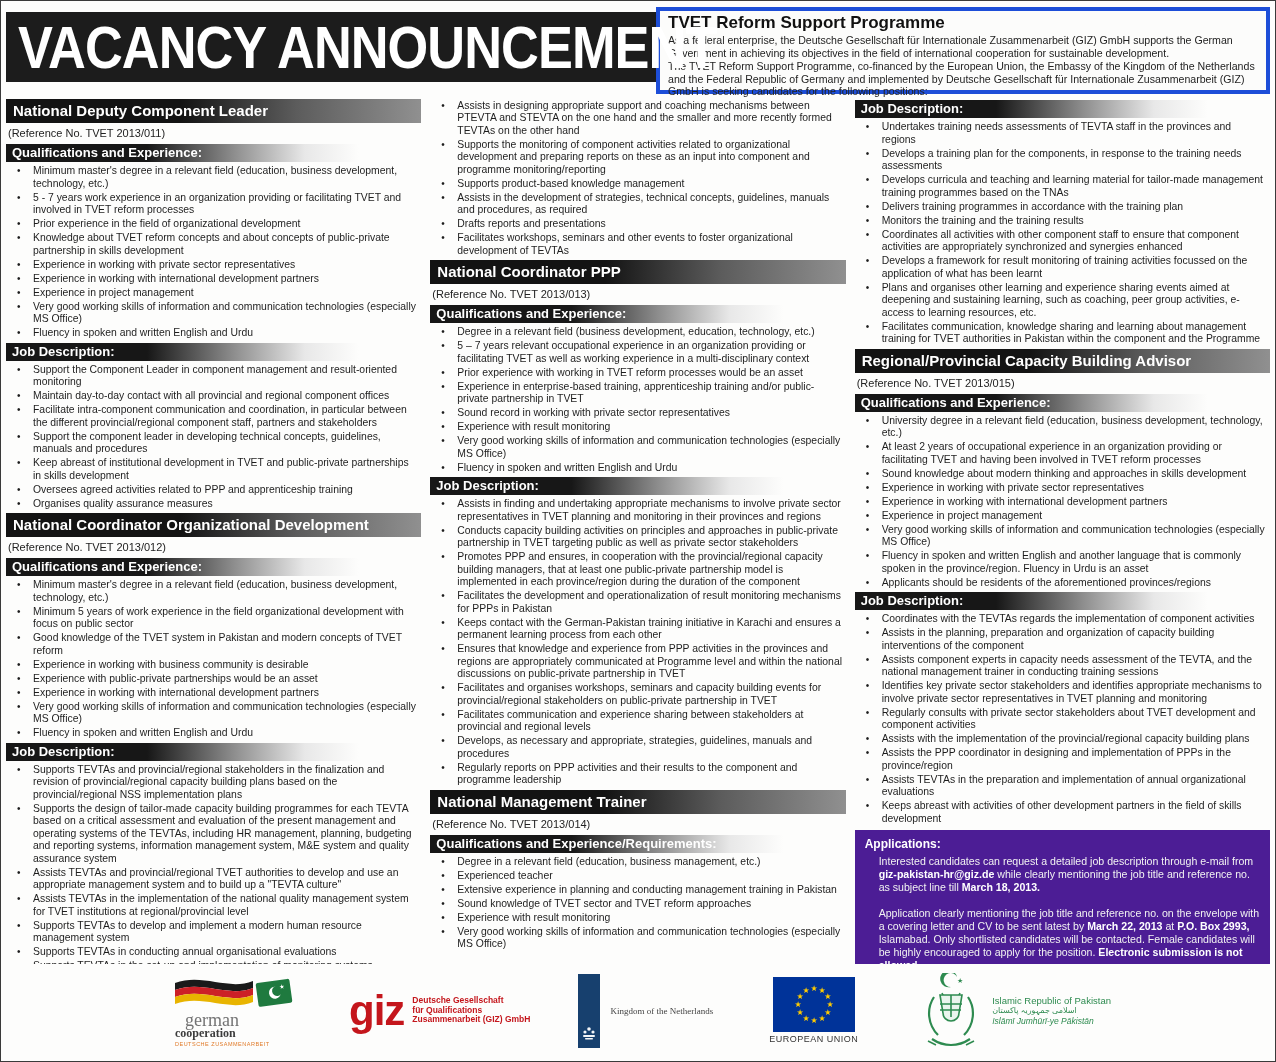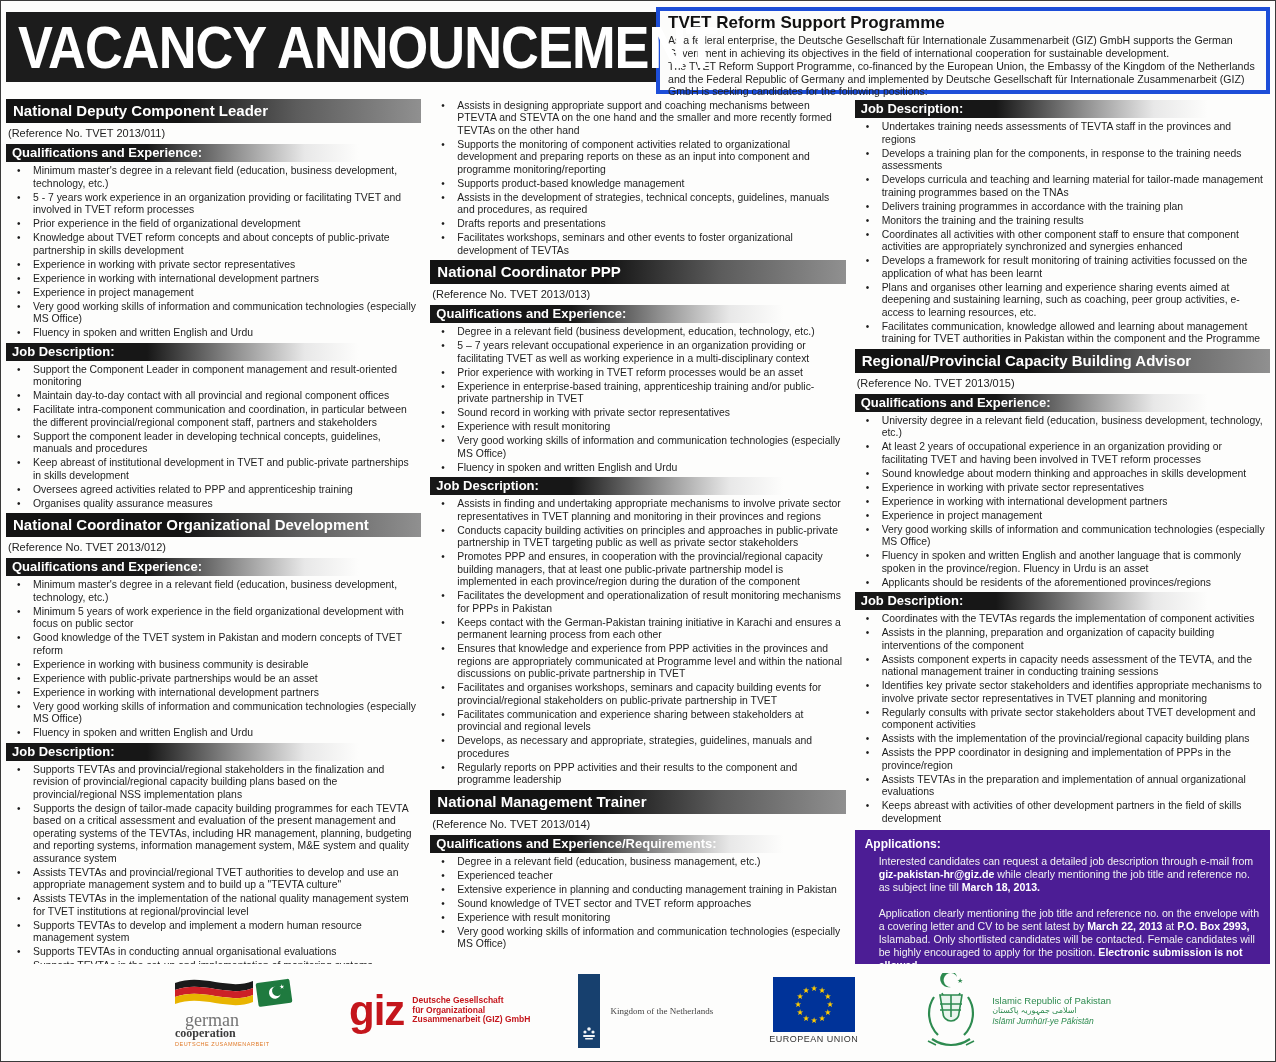--- a/index.html
+++ b/index.html
@@ -192,21 +192,21 @@
         <div class="sub-bar">Job Description:</div>
         <ul class="bullets">
           <li>Undertakes training needs assessments of TEVTA staff in the provinces and regions</li>
           <li>Develops a training plan for the components, in response to the training needs assessments</li>
           <li>Develops curricula and teaching and learning material for tailor-made management training programmes based on the TNAs</li>
           <li>Delivers training programmes in accordance with the training plan</li>
           <li>Monitors the training and the training results</li>
           <li>Coordinates all activities with other component staff to ensure that component activities are appropriately synchronized and synergies enhanced</li>
           <li>Develops a framework for result monitoring of training activities focussed on the application of what has been learnt</li>
           <li>Plans and organises other learning and experience sharing events aimed at deepening and sustaining learning, such as coaching, peer group activities, e-access to learning resources, etc.</li>
-          <li>Facilitates communication, knowledge allowed and learning about management training for TVET authorities in Pakistan within the component and the Programme</li>
+          <li>Facilitates communication, knowledge sharing and learning about management training for TVET authorities in Pakistan within the component and the Programme</li>
         </ul>
         <div class="sec-title">Regional/Provincial Capacity Building Advisor</div>
         <div class="ref">(Reference No. TVET 2013/015)</div>
         <div class="sub-bar">Qualifications and Experience:</div>
         <ul class="bullets">
           <li>University degree in a relevant field (education, business development, technology, etc.)</li>
           <li>At least 2 years of occupational experience in an organization providing or facilitating TVET and having been involved in TVET reform processes</li>
           <li>Sound knowledge about modern thinking and approaches in skills development</li>
           <li>Experience in working with private sector representatives</li>
           <li>Experience in working with international development partners</li>
@@ -251,21 +251,21 @@
       </svg>
       <div class="gc-text1">german</div>
       <div class="gc-text2">cooperation</div>
       <div class="gc-text3">DEUTSCHE ZUSAMMENARBEIT</div>
     </div>
 
     <div class="logo lg-giz">
       <div class="giz-word">giz</div>
       <div class="giz-desc">
         <div>Deutsche Gesellschaft</div>
-        <div>für Organizational</div>
+        <div>für Qualifications</div>
         <div>Zusammenarbeit (GIZ) GmbH</div>
       </div>
     </div>
 
     <div class="logo lg-nl">
       <div class="nl-bar">
         <svg width="22" height="74" viewBox="0 0 22 74">
           <g fill="#fff" opacity="0.95">
             <circle cx="7" cy="58" r="1.6"></circle>
               <circle cx="15" cy="58" r="1.6"></circle>

